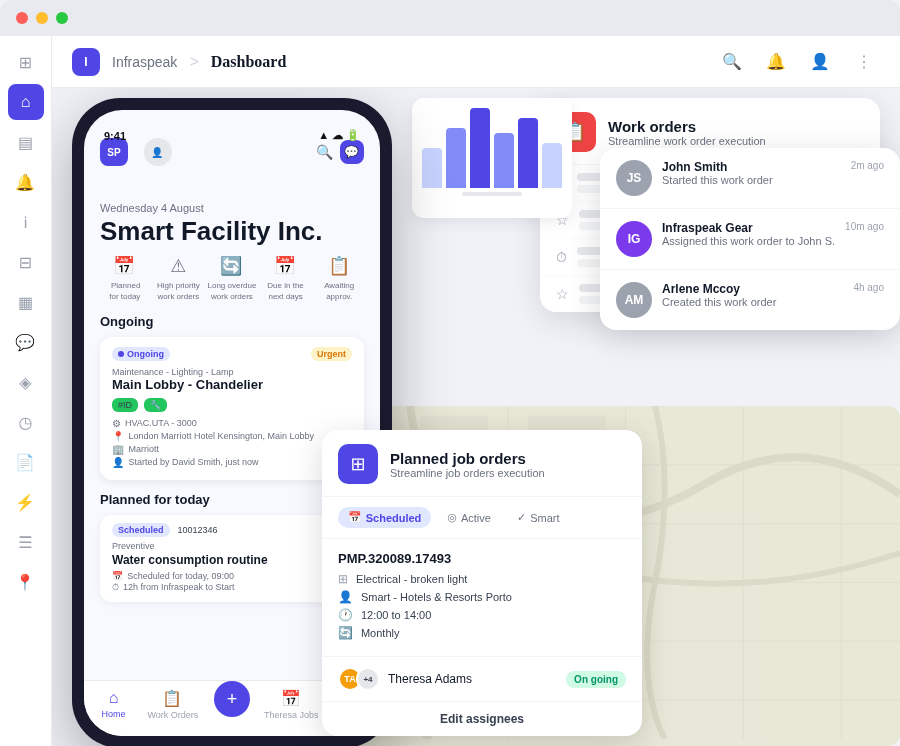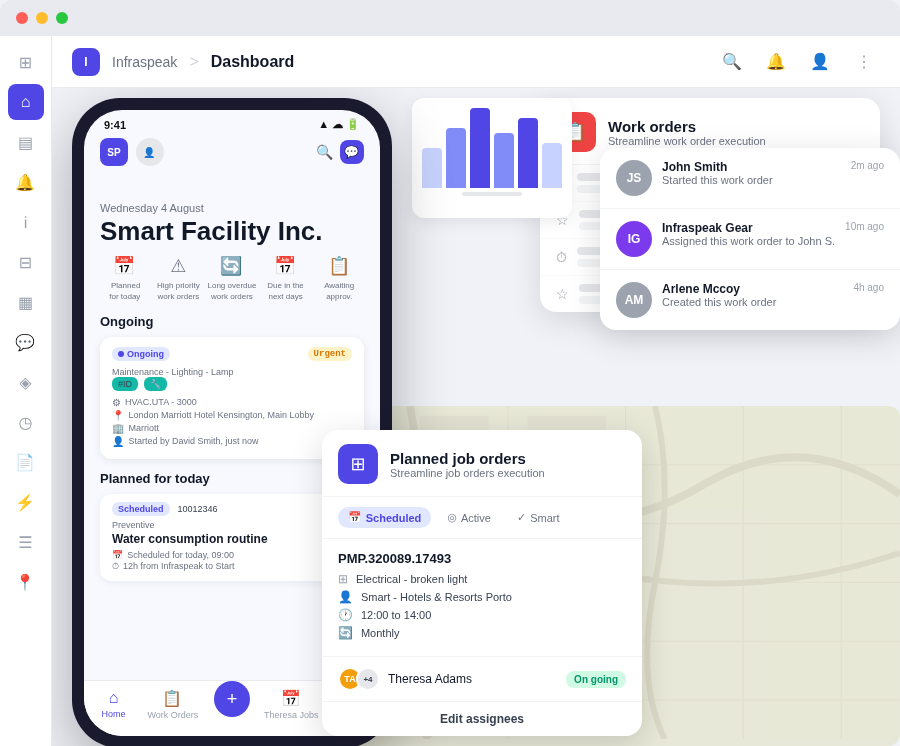--- a/index.html
+++ b/index.html
@@ -89,20 +89,21 @@
     }
     .nav-brand {
       font-size: 14px;
       color: #6b7280;
     }
     .nav-separator { color: #d1d5db; }
     .nav-title {
       font-size: 16px;
       font-weight: 600;
       color: #111827;
+      font-family: Liberation Serif, serif;
     }
     .nav-spacer { flex: 1; }
     .nav-icon {
       width: 32px; height: 32px;
       border-radius: 8px;
       display: flex; align-items: center; justify-content: center;
       color: #9ca3af;
       cursor: pointer;
       font-size: 16px;
     }
@@ -137,21 +138,21 @@
     }
     .phone-status-bar {
       display: flex;
       justify-content: space-between;
       align-items: center;
       padding: 4px 20px 0;
       font-size: 11px;
       font-weight: 600;
       color: #111;
       position: absolute;
-      top: 4px;
+      top: 15px;
       left: 0;
       right: 0;
       z-index: 3;
     }
     .phone-date {
       font-size: 11px;
       color: #6b7280;
       margin-top: 36px;
       padding: 0 16px;
     }
@@ -213,39 +214,38 @@
       display: flex; align-items: center; gap: 3px;
     }
     .badge-urgent {
       background: #fef3c7;
       color: #d97706;
       font-size: 9px;
       font-weight: 600;
       padding: 2px 6px;
       border-radius: 10px;
       margin-left: auto;
-      font-family: Liberation Mono, monospace;
     }
     .wo-type {
       font-size: 9px;
       color: #6b7280;
     }
     .wo-title {
       font-size: 13px;
       font-weight: 700;
       color: #111827;
       margin-bottom: 6px;
     }
     .wo-tags {
       display: flex;
       gap: 6px;
       margin-bottom: 6px;
     }
     .wo-tag {
-      background: #14b8a6;
+      background: #22c55e;
       color: #374151;
       font-size: 9px;
       padding: 2px 6px;
       border-radius: 6px;
       font-weight: 500;
     }
     .wo-info-row {
       display: flex;
       align-items: center;
       gap: 4px;
@@ -746,21 +746,21 @@
 
       <div class="phone-mockup">
         <div class="phone-screen">
 
           <div class="phone-status-bar">
             <span>9:41</span>
             <span>▲ ☁ 🔋</span>
           </div>
 
           <div class="phone-top-row" style="margin-top: 28px;">
-            <div style="display:flex; gap:8px; align-items:center;">
+            <div style="display:flex; gap:16px; align-items:center;">
               <div class="phone-logo">SP</div>
               <div class="phone-avatar">👤</div>
             </div>
             <div class="phone-top-icons">
               <span class="phone-top-icon">🔍</span>
               <div class="phone-chat-icon">💬</div>
             </div>
           </div>
 
           <div class="phone-date">Wednesday 4 August</div>
@@ -794,20 +794,21 @@
 
           <div class="wo-card">
             <div class="wo-card-header">
               <div class="badge-ongoing">
                 <div style="width:6px;height:6px;background:#4f46e5;border-radius:50%;"></div>
                 <span>Ongoing</span>
               </div>
               <div class="badge-urgent">Urgent</div>
             </div>
             <div class="wo-type">Maintenance - Lighting - Lamp</div>
+            <div class="wo-title">Main Lobby - Chandelier</div>
             <div class="wo-tags">
               <div class="wo-tag">#ID</div>
               <div class="wo-tag">🔧</div>
             </div>
             <div class="wo-info-row">
               <span class="wo-info-icon">⚙</span>
               <span>HVAC.UTA - 3000</span>
             </div>
             <div class="wo-info-row">
               <span class="wo-info-icon">📍</span>

